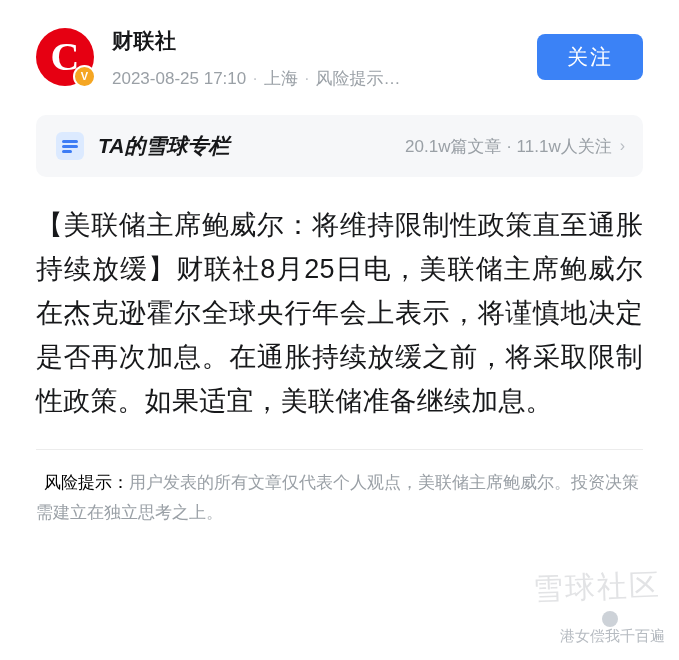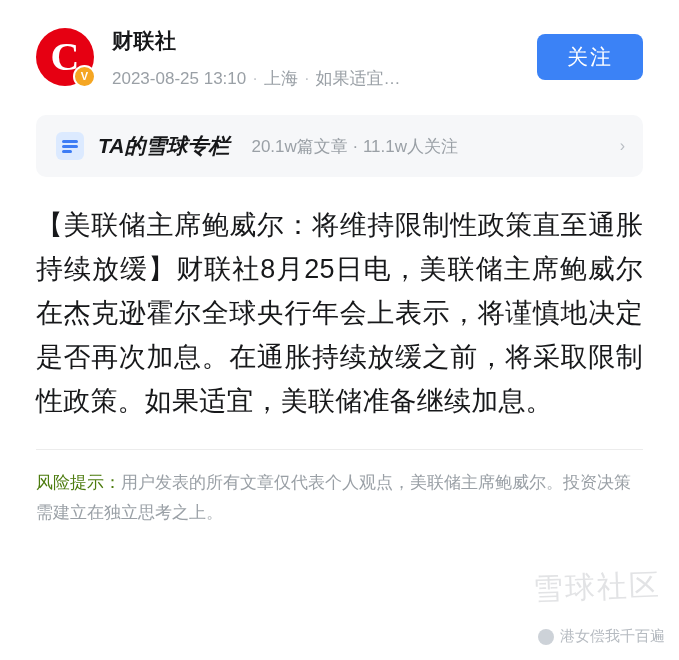--- a/index.html
+++ b/index.html
@@ -145,20 +145,21 @@
     color: #17181a;
     white-space: nowrap;
     font-style: italic;
   }
   .col-stats {
     margin-left: 22px;
     font-size: 17px;
     color: #9aa0a6;
     white-space: nowrap;
     flex: 1 1 auto;
+    text-align: right;
   }
   .col-arrow {
     color: #b9bec4;
     font-size: 16px;
     flex: 0 0 auto;
     margin-left: 8px;
   }
 
   
   .article {
@@ -177,21 +178,22 @@
     height: 1px;
     background: #ececec;
   }
   .disclaimer {
     margin: 18px 36px 0 36px;
     font-size: 17px;
     line-height: 30px;
     color: #9aa0a6;
   }
   .disclaimer .strong {
-    color: #4d7c0f;
+    color: #000000;
+    margin-left: 8px;
   }
 
   
   .wm-big {
     position: absolute;
     right: 18px;
     bottom: 52px;
     font-size: 30px;
     color: rgba(150,155,162,0.28);
     font-family: "Liberation Sans", sans-serif;
@@ -201,20 +203,21 @@
   }
   .wm-small {
     position: absolute;
     right: 14px;
     bottom: 14px;
     display: flex;
     align-items: center;
     font-size: 15px;
     color: #b6bbc1;
     pointer-events: none;
+    flex-direction: column;
   }
   .wm-small .wm-dot {
     width: 16px;
     height: 16px;
     border-radius: 50%;
     background: #cdd2d8;
     margin-right: 6px;
     display: inline-block;
   }
 </style>
@@ -226,21 +229,21 @@
   <div class="header">
 
     <div class="avatar">
       <span class="c-glyph">C</span>
       <span class="v-badge">V</span>
     </div>
 
     <div class="head-text">
       <div class="account-name">财联社</div>
       <div class="meta-line">
-        <span>2023-08-25 13:10</span><span class="meta-sep">·</span><span>上海</span><span class="meta-sep">·</span><span>如果适宜…</span>
+        <span>2023-08-25 17:10</span><span class="meta-sep">·</span><span>上海</span><span class="meta-sep">·</span><span>风险提示…</span>
       </div>
     </div>
 
     <button class="follow-btn">关注</button>
   </div>
 
   <div class="column-card">
     <span class="col-icon">
       <span class="ln ln1"></span>
       <span class="ln ln2"></span>

